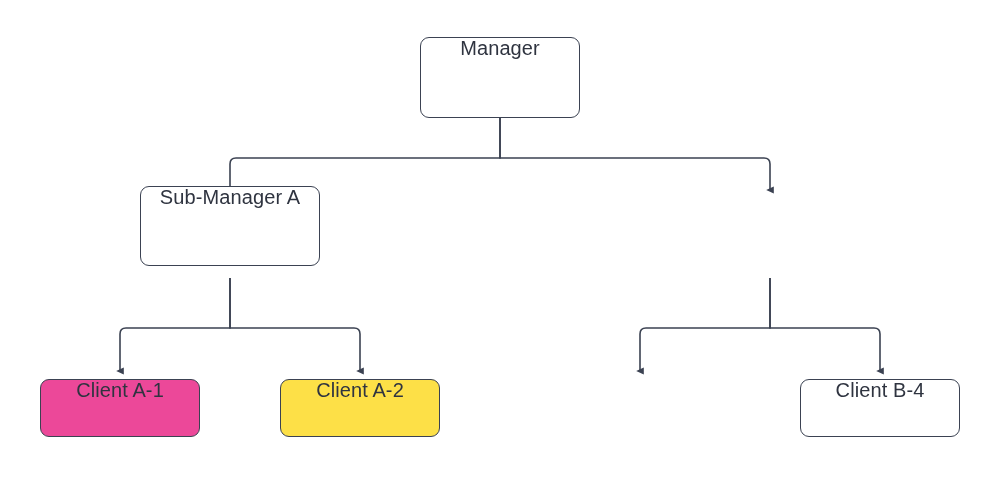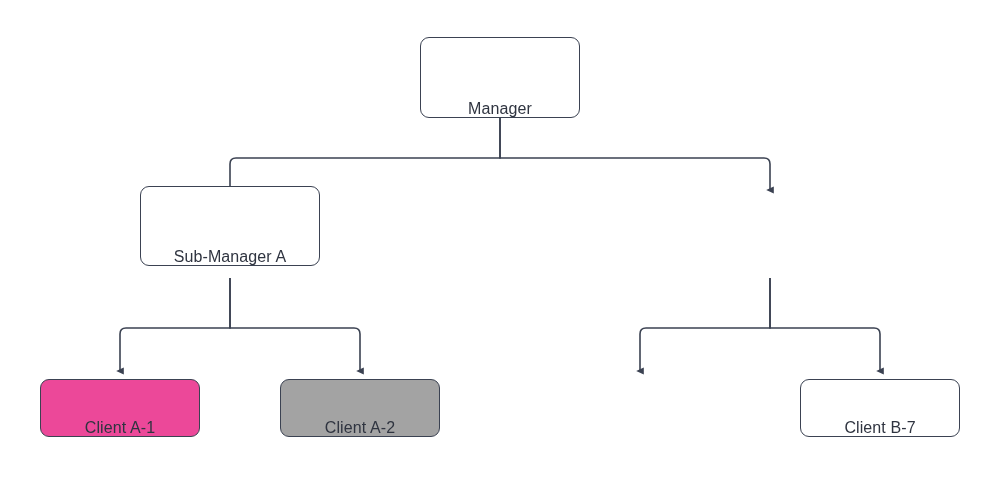--- a/index.html
+++ b/index.html
@@ -26,24 +26,24 @@
     width: 1000px;
     height: 480px;
   }
   .node {
     position: absolute;
     box-sizing: border-box;
     background: #ffffff;
     border: 1.6px solid #3b4252;
     border-radius: 9px;
     display: flex;
-    align-items: flex-end;
+    align-items: flex-start;
     justify-content: center;
     color: #2f3440;
-    font-size: 16px;
+    font-size: 20px;
     font-family: "Liberation Sans", sans-serif;
     letter-spacing: 0.1px;
     white-space: nowrap;
     z-index: 2;
   }
   .node .node-label {
     display: block;
     line-height: 1;
   }
 </style>
@@ -78,22 +78,22 @@
 
   <div class="node" style="left: 140px; top: 186px; width: 180px; height: 80px; background: rgb(255, 255, 255); border-color: rgb(59, 66, 82); color: rgb(47, 52, 64);">
     <span class="node-label">Sub-Manager A</span>
   </div>
 
 
   <div class="node" style="left: 40px; top: 379px; width: 160px; height: 58px; background: #ec4899; border-color: rgb(59, 66, 82); color: rgb(47, 52, 64);">
     <span class="node-label">Client A-1</span>
   </div>
 
-  <div class="node" style="left: 280px; top: 379px; width: 160px; height: 58px; background: #a3a3a3; border-color: rgb(59, 66, 82); color: rgb(47, 52, 64);">
+  <div class="node" style="left: 280px; top: 379px; width: 160px; height: 58px; background: #fde047; border-color: rgb(59, 66, 82); color: rgb(47, 52, 64);">
     <span class="node-label">Client A-2</span>
   </div>
 
 
   <div class="node" style="left: 800px; top: 379px; width: 160px; height: 58px; background: rgb(255, 255, 255); border-color: rgb(59, 66, 82); color: rgb(47, 52, 64);">
-    <span class="node-label">Client B-7</span>
+    <span class="node-label">Client B-4</span>
   </div>
 
 </div>
 
 </body></html>

